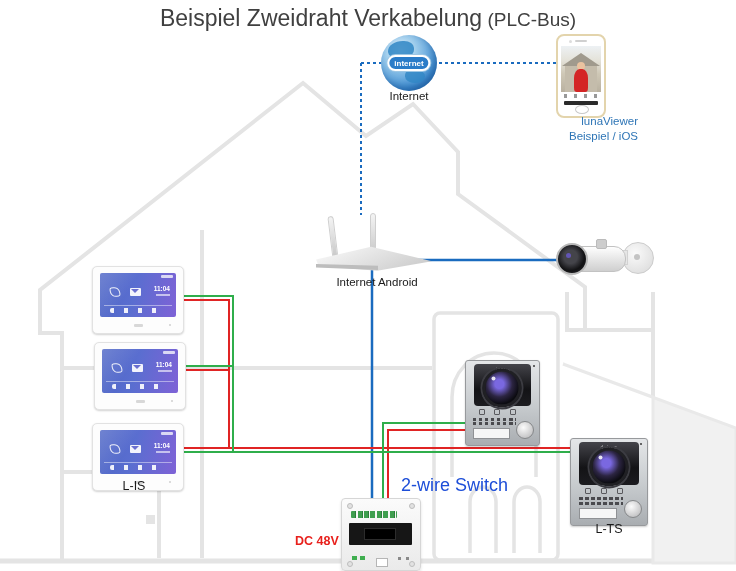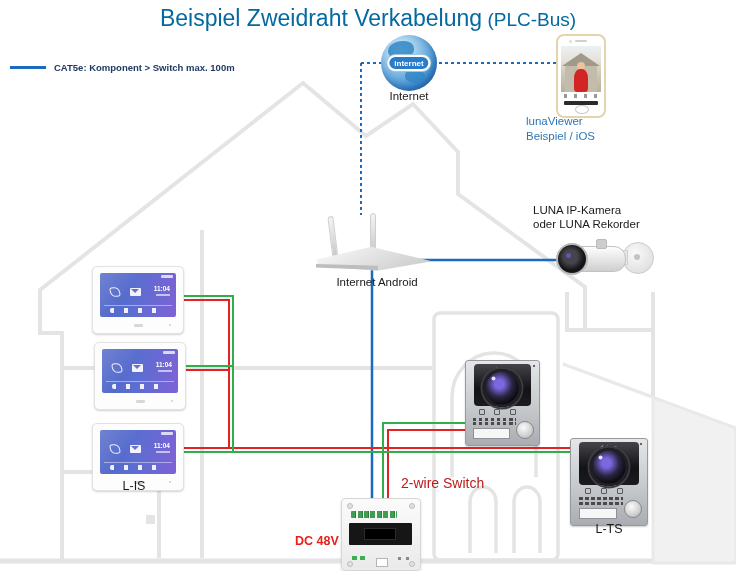--- a/index.html
+++ b/index.html
@@ -3,21 +3,21 @@
 <meta charset="utf-8">
 <style>
   html,body{margin:0;padding:0;background:#fff;}
   #canvas{position:relative;width:736px;height:571px;overflow:hidden;background:#fff;
           font-family:"Liberation Sans",sans-serif;}
   svg.layer{position:absolute;left:0;top:0;z-index:1;}
   .lbl{position:absolute;z-index:3;color:#1a1a1a;}
   .device{position:absolute;z-index:2;}
 
   
-  .title{position:absolute;top:5px;left:0;width:100%;text-align:center;z-index:3;color:#0369a1;}
+  .title{position:absolute;top:5px;left:0;width:100%;text-align:center;z-index:3;color:#404040;}
   .title .main{font-size:23px;letter-spacing:0px;}
   .title .suffix{font-size:19px;}
 
   
   .legend{position:absolute;left:8px;top:62px;z-index:3;color:#1f3864;font-size:9.5px;font-weight:bold;}
   .leg-row{position:relative;margin-bottom:9px;}
   .leg-row .txt{margin-left:46px;line-height:12px;}
   .sw-blue{position:absolute;left:2px;top:4px;width:36px;height:2.5px;background:#1a6bbf;}
   .sw-green{position:absolute;left:0px;top:2px;width:38px;height:2.5px;background:#2fae4b;}
   .sw-red{position:absolute;left:0px;top:6.5px;width:38px;height:2.5px;background:#e02424;}
@@ -44,21 +44,21 @@
     background:linear-gradient(#edf1f4 0%,#e5e3da 30%,#cfc8b6 60%,#b9b1a0 100%);}
   .ph-roof{position:absolute;left:1px;top:7px;width:0;height:0;border-left:19px solid transparent;
     border-right:19px solid transparent;border-bottom:13px solid #a09a8d;}
   .ph-wall{position:absolute;left:4px;top:20px;width:32px;height:26px;background:#c4bcab;}
   .ph-head{position:absolute;left:16px;top:16px;width:8px;height:8px;border-radius:50%;background:#eac3a0;}
   .ph-torso{position:absolute;left:13px;top:23px;width:14px;height:23px;border-radius:40% 40% 20% 20%;background:#d42525;}
   .ph-toolbar{position:absolute;left:6px;top:58px;width:34px;height:4px;
     background:repeating-linear-gradient(90deg,#999 0 3px,transparent 3px 10px);}
   .ph-strip{position:absolute;left:6px;top:65px;width:34px;height:3.5px;background:#2a2a2a;border-radius:1px;}
   .ph-home{position:absolute;left:17px;bottom:2.5px;width:12px;height:7px;border:1px solid #c8c8c8;border-radius:50%;}
-  .lbl-app{left:526px;top:114px;width:112px;text-align:left;font-size:11.5px;color:#2e75b6;line-height:15px;}
+  .lbl-app{left:526px;top:114px;width:112px;text-align:right;font-size:11.5px;color:#2e75b6;line-height:15px;}
 
   
   .lbl-camera{left:533px;top:204px;font-size:11.5px;line-height:13.5px;}
   .camera{left:554px;top:236px;width:102px;height:48px;}
   .cam-mount{position:absolute;left:68px;top:6px;width:30px;height:30px;border-radius:50%;
     background:radial-gradient(circle at 40% 35%,#fafafa,#d8d8d8);border:1px solid #cccccc;}
   .cam-mount::after{content:"";position:absolute;left:11px;top:11px;width:6px;height:6px;border-radius:50%;background:#c4c4c4;}
   .cam-arm{position:absolute;left:60px;top:14px;width:12px;height:13px;background:#e6e6e6;border:1px solid #d2d2d2;}
   .cam-body{position:absolute;left:12px;top:10px;width:58px;height:24px;border-radius:4px 12px 12px 4px;
     background:linear-gradient(#fefefe,#cfcfcf);border:1px solid #c2c2c2;}
@@ -131,21 +131,21 @@
   .sw-terms{position:absolute;left:9px;top:12px;width:46px;height:7px;border-radius:1px;
     background:repeating-linear-gradient(90deg,#3f9e4f 0 4px,#2d7c3b 4px 5px,transparent 5px 6.5px);}
   .sw-panel{position:absolute;left:7px;top:24px;width:63px;height:22px;background:#161616;border-radius:1px;}
   .sw-panel::after{content:"";position:absolute;left:16px;top:6px;width:30px;height:10px;background:#000;
     box-shadow:0 0 0 1px #2c2c2c;}
   .sw-leds{position:absolute;left:10px;bottom:10px;width:14px;height:4px;
     background:repeating-linear-gradient(90deg,#3fae4f 0 5px,transparent 5px 8px);}
   .sw-dots{position:absolute;right:10px;bottom:10px;width:12px;height:3px;
     background:repeating-linear-gradient(90deg,#8a8a8a 0 3px,transparent 3px 8px);}
   .sw-port{position:absolute;left:34px;bottom:3px;width:10px;height:7px;background:#fff;border:1px solid #b5b5b5;}
-  .lbl-switch{left:401px;top:475px;font-size:14px;color:#b91c1c;}
+  .lbl-switch{left:401px;top:475px;font-size:18px;color:#1d4ed8;}
   .lbl-dc{left:295px;top:534px;font-size:12.5px;font-weight:bold;color:#e8201c;}
 </style>
 </head>
 <body>
 
 <div id="canvas">
 
   <svg class="layer" width="736" height="571" viewBox="0 0 736 571">
 
     <g fill="none" stroke="#e4e4e4" stroke-width="4">
@@ -191,24 +191,20 @@
       <path d="M 182 452 L 570 452"></path>
       <path d="M 383 499 L 383 423 L 502 423"></path>
     </g>
   </svg>
 
   <div class="title">
     <span class="main">Beispiel Zweidraht Verkabelung</span><span class="suffix"> (PLC-Bus)</span>
   </div>
 
   <div class="legend">
-    <div class="leg-row">
-      <span class="sw-blue"></span>
-      <div class="txt">CAT5e: Komponent &gt; Switch max. 100m</div>
-    </div>
   </div>
 
   <div class="device globe">
     <span class="globe-pill">internet</span>
   </div>
   <div class="lbl lbl-internet">Internet</div>
 
   <div class="device phone">
     <span class="ph-speaker"></span>
     <span class="ph-dot"></span>
@@ -220,24 +216,20 @@
     </div>
     <span class="ph-toolbar"></span>
     <span class="ph-strip"></span>
     <span class="ph-home"></span>
   </div>
   <div class="lbl lbl-app">
     <div>lunaViewer</div>
     <div>Beispiel / iOS</div>
   </div>
 
-  <div class="lbl lbl-camera">
-    <div>LUNA IP-Kamera</div>
-    <div>oder LUNA Rekorder</div>
-  </div>
   <div class="device camera">
     <span class="cam-mount"></span>
     <span class="cam-arm"></span>
     <span class="cam-body"></span>
     <span class="cam-nub"></span>
     <span class="cam-face"></span>
   </div>
 
   <div class="device router">
     <span class="ant ant1"></span>

